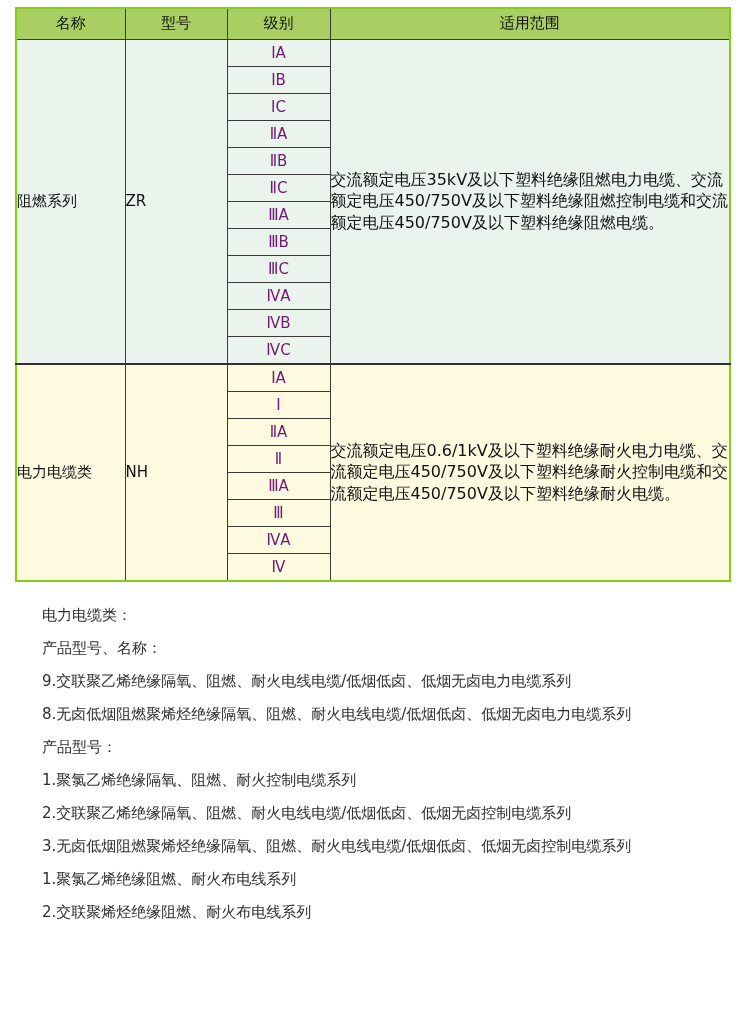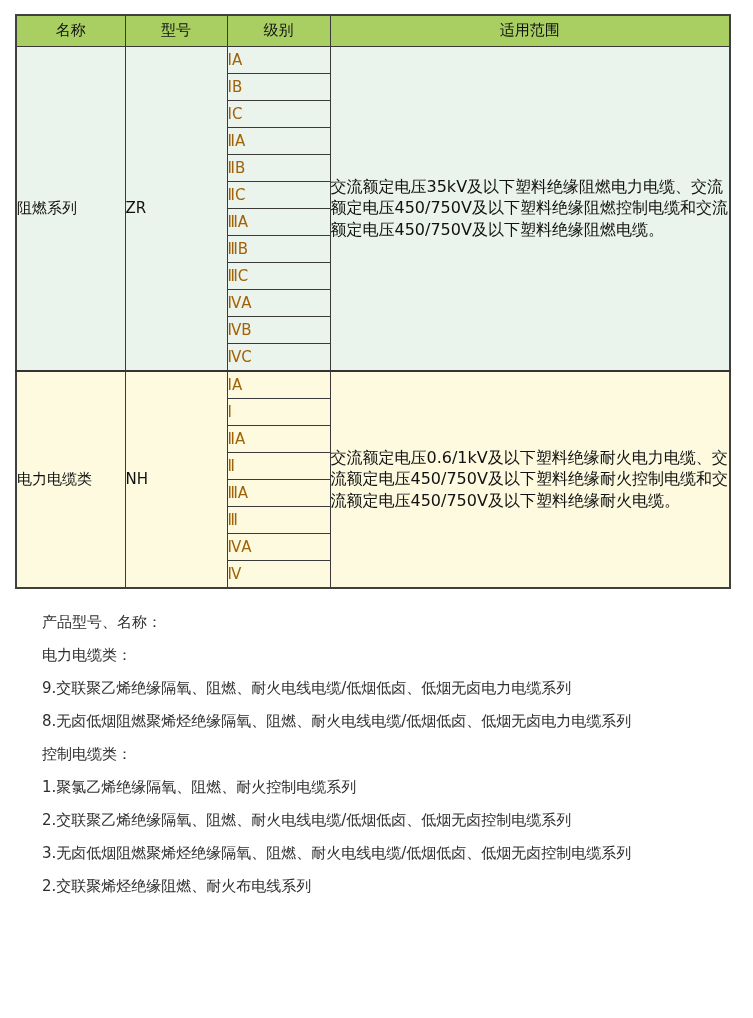--- a/index.html
+++ b/index.html
@@ -8,40 +8,40 @@
     font-family:"DejaVu Sans","Liberation Sans",sans-serif;
     color:#1f1f1f;
     -webkit-font-smoothing:antialiased;
   }
   .doc-title{
     margin:10px 0 0 42px;
     font-size:15px;line-height:22px;color:#161616;
   }
   table.grade-table{
     border-collapse:collapse;table-layout:fixed;
-    width:716px;margin:14px 0 0 15px;
-    border:2px solid #404040;
+    width:716px;margin:7px 0 0 15px;
+    border:2px solid #84cc16;
   }
   table.grade-table th,
   table.grade-table td{
     border:1px solid #3a3a3a;
     padding:0;
     overflow:hidden;
   }
   thead tr{height:31px;}
   thead th{
     background:#A9CF62;
     font-weight:normal;font-size:15px;text-align:center;color:#111;
     border-bottom:2px solid #333333;
   }
   tbody.sec-zr td{background:#EAF3EC;}
   tbody.sec-nh td{background:#FDFAE0;}
   tbody.sec-nh tr:first-child td{border-top:2px solid #333333;}
   td.level-cell{
-    height:26px;text-align:left;font-size:15px;color:#a16207;
+    height:26px;text-align:center;font-size:15px;color:#701a75;
     font-family:"DejaVu Sans","Liberation Sans",sans-serif;
   }
   td.name-cell,td.model-cell{
     text-align:left;vertical-align:middle;font-size:15px;color:#111;
   }
   td.scope-cell{
     vertical-align:middle;text-align:left;
     font-size:16px;line-height:21.5px;color:#111;
     padding:0 9px;
   }
@@ -138,24 +138,25 @@
       <tr>
           <td class="level-cell">ⅣA</td>
         </tr>
       <tr>
           <td class="level-cell">Ⅳ</td>
         </tr>
     </tbody>
   </table>
 
   <div class="notes">
+    <p>电力电缆类：</p>
     <p>产品型号、名称：</p>
-    <p>电力电缆类：</p>
     <p>9.交联聚乙烯绝缘隔氧、阻燃、耐火电线电缆/低烟低卤、低烟无卤电力电缆系列</p>
     <p>8.无卤低烟阻燃聚烯烃绝缘隔氧、阻燃、耐火电线电缆/低烟低卤、低烟无卤电力电缆系列</p>
-    <p>控制电缆类：</p>
+    <p>产品型号：</p>
     <p>1.聚氯乙烯绝缘隔氧、阻燃、耐火控制电缆系列</p>
     <p>2.交联聚乙烯绝缘隔氧、阻燃、耐火电线电缆/低烟低卤、低烟无卤控制电缆系列</p>
     <p>3.无卤低烟阻燃聚烯烃绝缘隔氧、阻燃、耐火电线电缆/低烟低卤、低烟无卤控制电缆系列</p>
+    <p>1.聚氯乙烯绝缘阻燃、耐火布电线系列</p>
     <p>2.交联聚烯烃绝缘阻燃、耐火布电线系列</p>
   </div>
 
 </div>
 
 </body></html>

